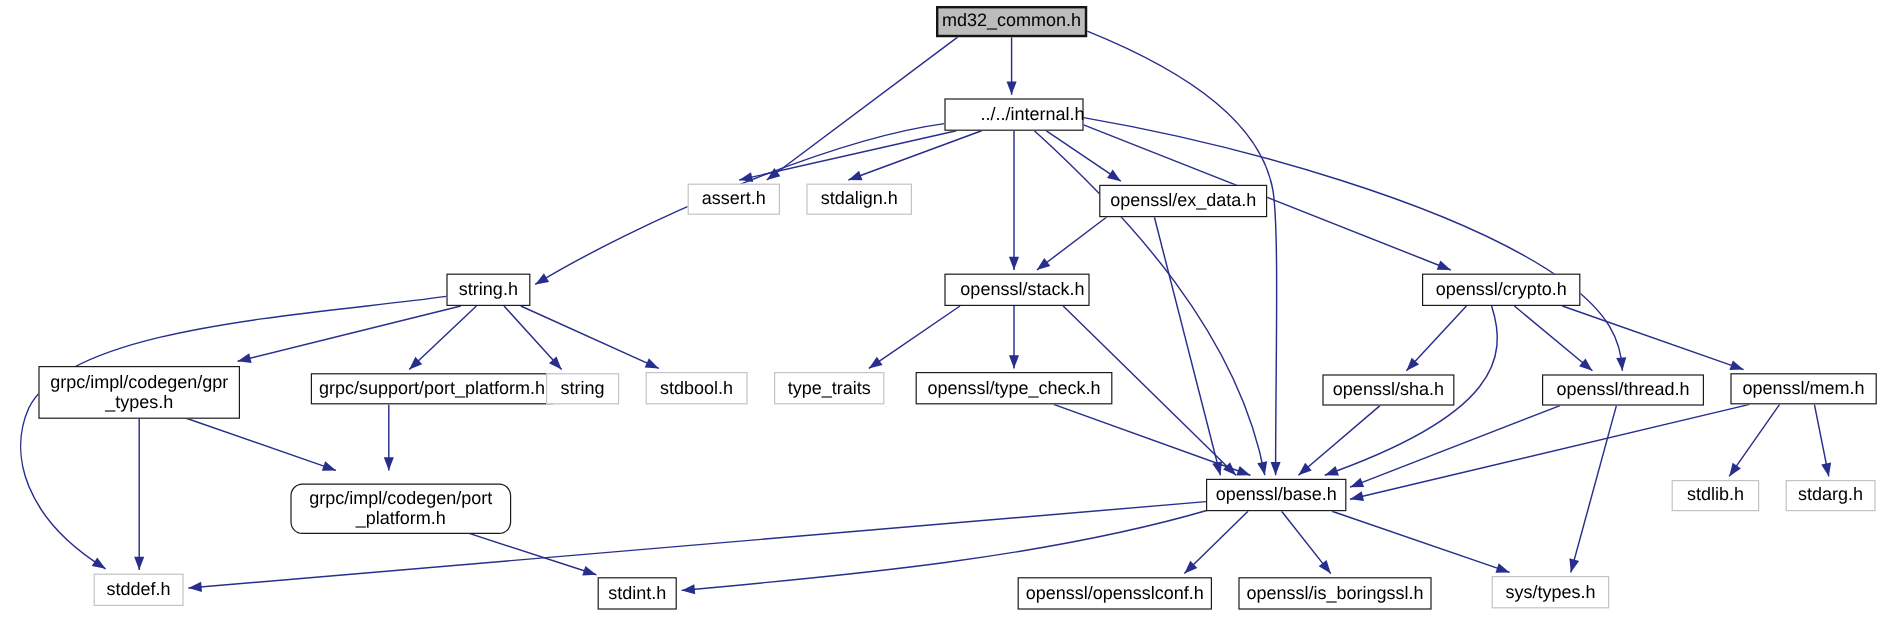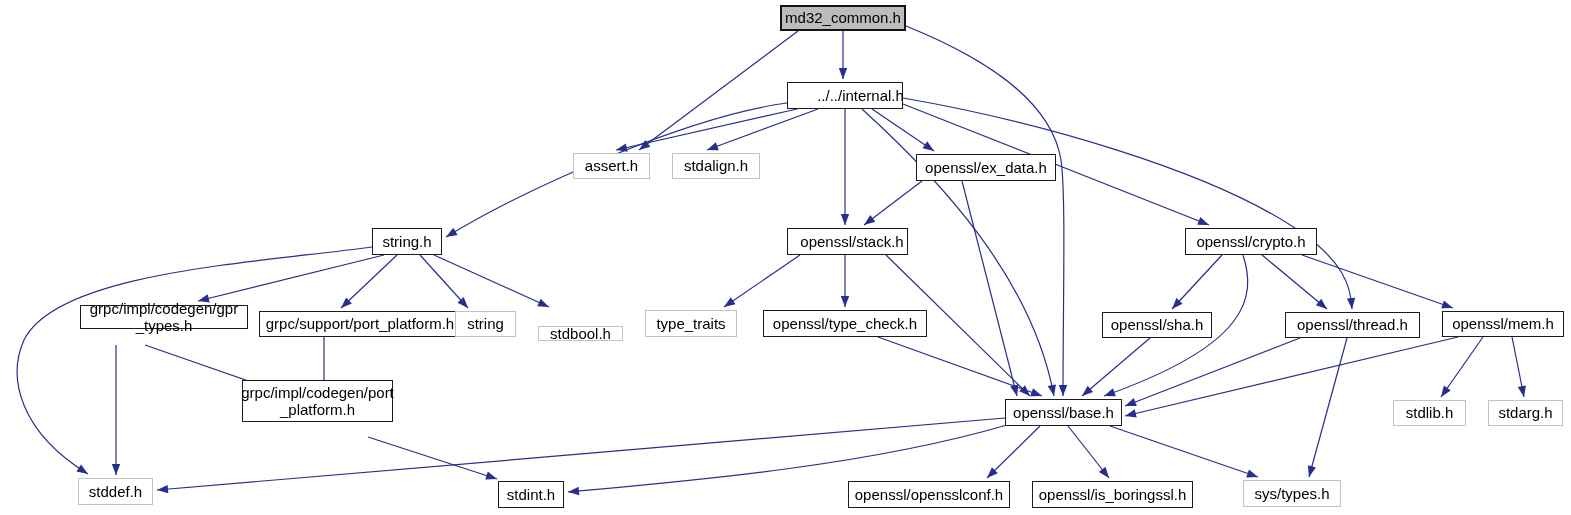--- a/index.html
+++ b/index.html
@@ -103,31 +103,31 @@
     </svg>
   <div>
       <div class="node current" title="md32_common.h" style="left: 780px; top: 5px; width: 126px; height: 26px;">md32_common.h</div>
       <div class="node documented" title="../../internal.h" style="left: 787px; top: 82px; width: 116px; height: 27px; padding-left: 34px;">../../internal.h</div>
       <div class="node external" title="assert.h" style="left: 573px; top: 153px; width: 77px; height: 26px;">assert.h</div>
       <div class="node external" title="stdalign.h" style="left: 672px; top: 153px; width: 88px; height: 26px;">stdalign.h</div>
       <div class="node documented" title="openssl/ex_data.h" style="left: 885px; top: 154px; width: 140px; height: 27px; margin-left: 31px;">openssl/ex_data.h</div>
       <div class="node documented" title="string.h" style="left: 372px; top: 228px; width: 70px; height: 27px;">string.h</div>
       <div class="node documented" title="openssl/stack.h" style="left: 787px; top: 228px; width: 121px; height: 27px; padding-left: 12px;">openssl/stack.h</div>
       <div class="node documented" title="openssl/crypto.h" style="left: 1185px; top: 228px; width: 132px; height: 27px;">openssl/crypto.h</div>
-      <div class="node documented" title="grpc/impl/codegen/gpr_types.h" style="left: 32px; top: 305px; width: 168px; height: 24px; margin-left: 48px;">grpc/impl/codegen/gpr
+      <div class="node documented" title="grpc/impl/codegen/gpr_types.h" style="left: 32px; top: 305px; width: 168px; height: 44px;">grpc/impl/codegen/gpr
 _types.h</div>
       <div class="node documented" title="grpc/support/port_platform.h" style="left: 223px; top: 311px; width: 202px; height: 26px; margin-left: 36px;">grpc/support/port_platform.h</div>
       <div class="node external" title="string" style="left: 455px; top: 311px; width: 61px; height: 26px;">string</div>
-      <div class="node external" title="stdbool.h" style="left: 538px; top: 326px; width: 85px; height: 15px;">stdbool.h</div>
+      <div class="node external" title="stdbool.h" style="left: 538px; top: 310px; width: 85px; height: 27px;">stdbool.h</div>
       <div class="node external" title="type_traits" style="left: 645px; top: 310px; width: 92px; height: 27px;">type_traits</div>
       <div class="node documented" title="openssl/type_check.h" style="left: 763px; top: 310px; width: 164px; height: 27px;">openssl/type_check.h</div>
       <div class="node documented" title="openssl/sha.h" style="left: 1102px; top: 312px; width: 110px; height: 26px;">openssl/sha.h</div>
       <div class="node documented" title="openssl/thread.h" style="left: 1285px; top: 312px; width: 135px; height: 26px;">openssl/thread.h</div>
       <div class="node documented" title="openssl/mem.h" style="left: 1442px; top: 311px; width: 122px; height: 26px;">openssl/mem.h</div>
-      <div class="node documented" title="grpc/impl/codegen/port_platform.h" style="left: 242px; top: 380px; width: 151px; height: 42px;">grpc/impl/codegen/port
+      <div class="node documented" title="grpc/impl/codegen/port_platform.h" style="left: 242px; top: 403px; width: 184px; height: 42px; border-radius: 10px;">grpc/impl/codegen/port
 _platform.h</div>
       <div class="node documented" title="openssl/base.h" style="left: 1005px; top: 399px; width: 117px; height: 27px;">openssl/base.h</div>
       <div class="node external" title="stdlib.h" style="left: 1393px; top: 400px; width: 73px; height: 26px;">stdlib.h</div>
       <div class="node external" title="stdarg.h" style="left: 1488px; top: 400px; width: 75px; height: 26px;">stdarg.h</div>
       <div class="node external" title="stddef.h" style="left: 78px; top: 478px; width: 75px; height: 27px;">stddef.h</div>
       <div class="node documented" title="stdint.h" style="left: 498px; top: 481px; width: 66px; height: 27px;">stdint.h</div>
       <div class="node documented" title="openssl/opensslconf.h" style="left: 848px; top: 481px; width: 162px; height: 27px;">openssl/opensslconf.h</div>
       <div class="node documented" title="openssl/is_boringssl.h" style="left: 1032px; top: 481px; width: 161px; height: 27px;">openssl/is_boringssl.h</div>
       <div class="node external" title="sys/types.h" style="left: 1243px; top: 480px; width: 98px; height: 27px;">sys/types.h</div>
     </div>

